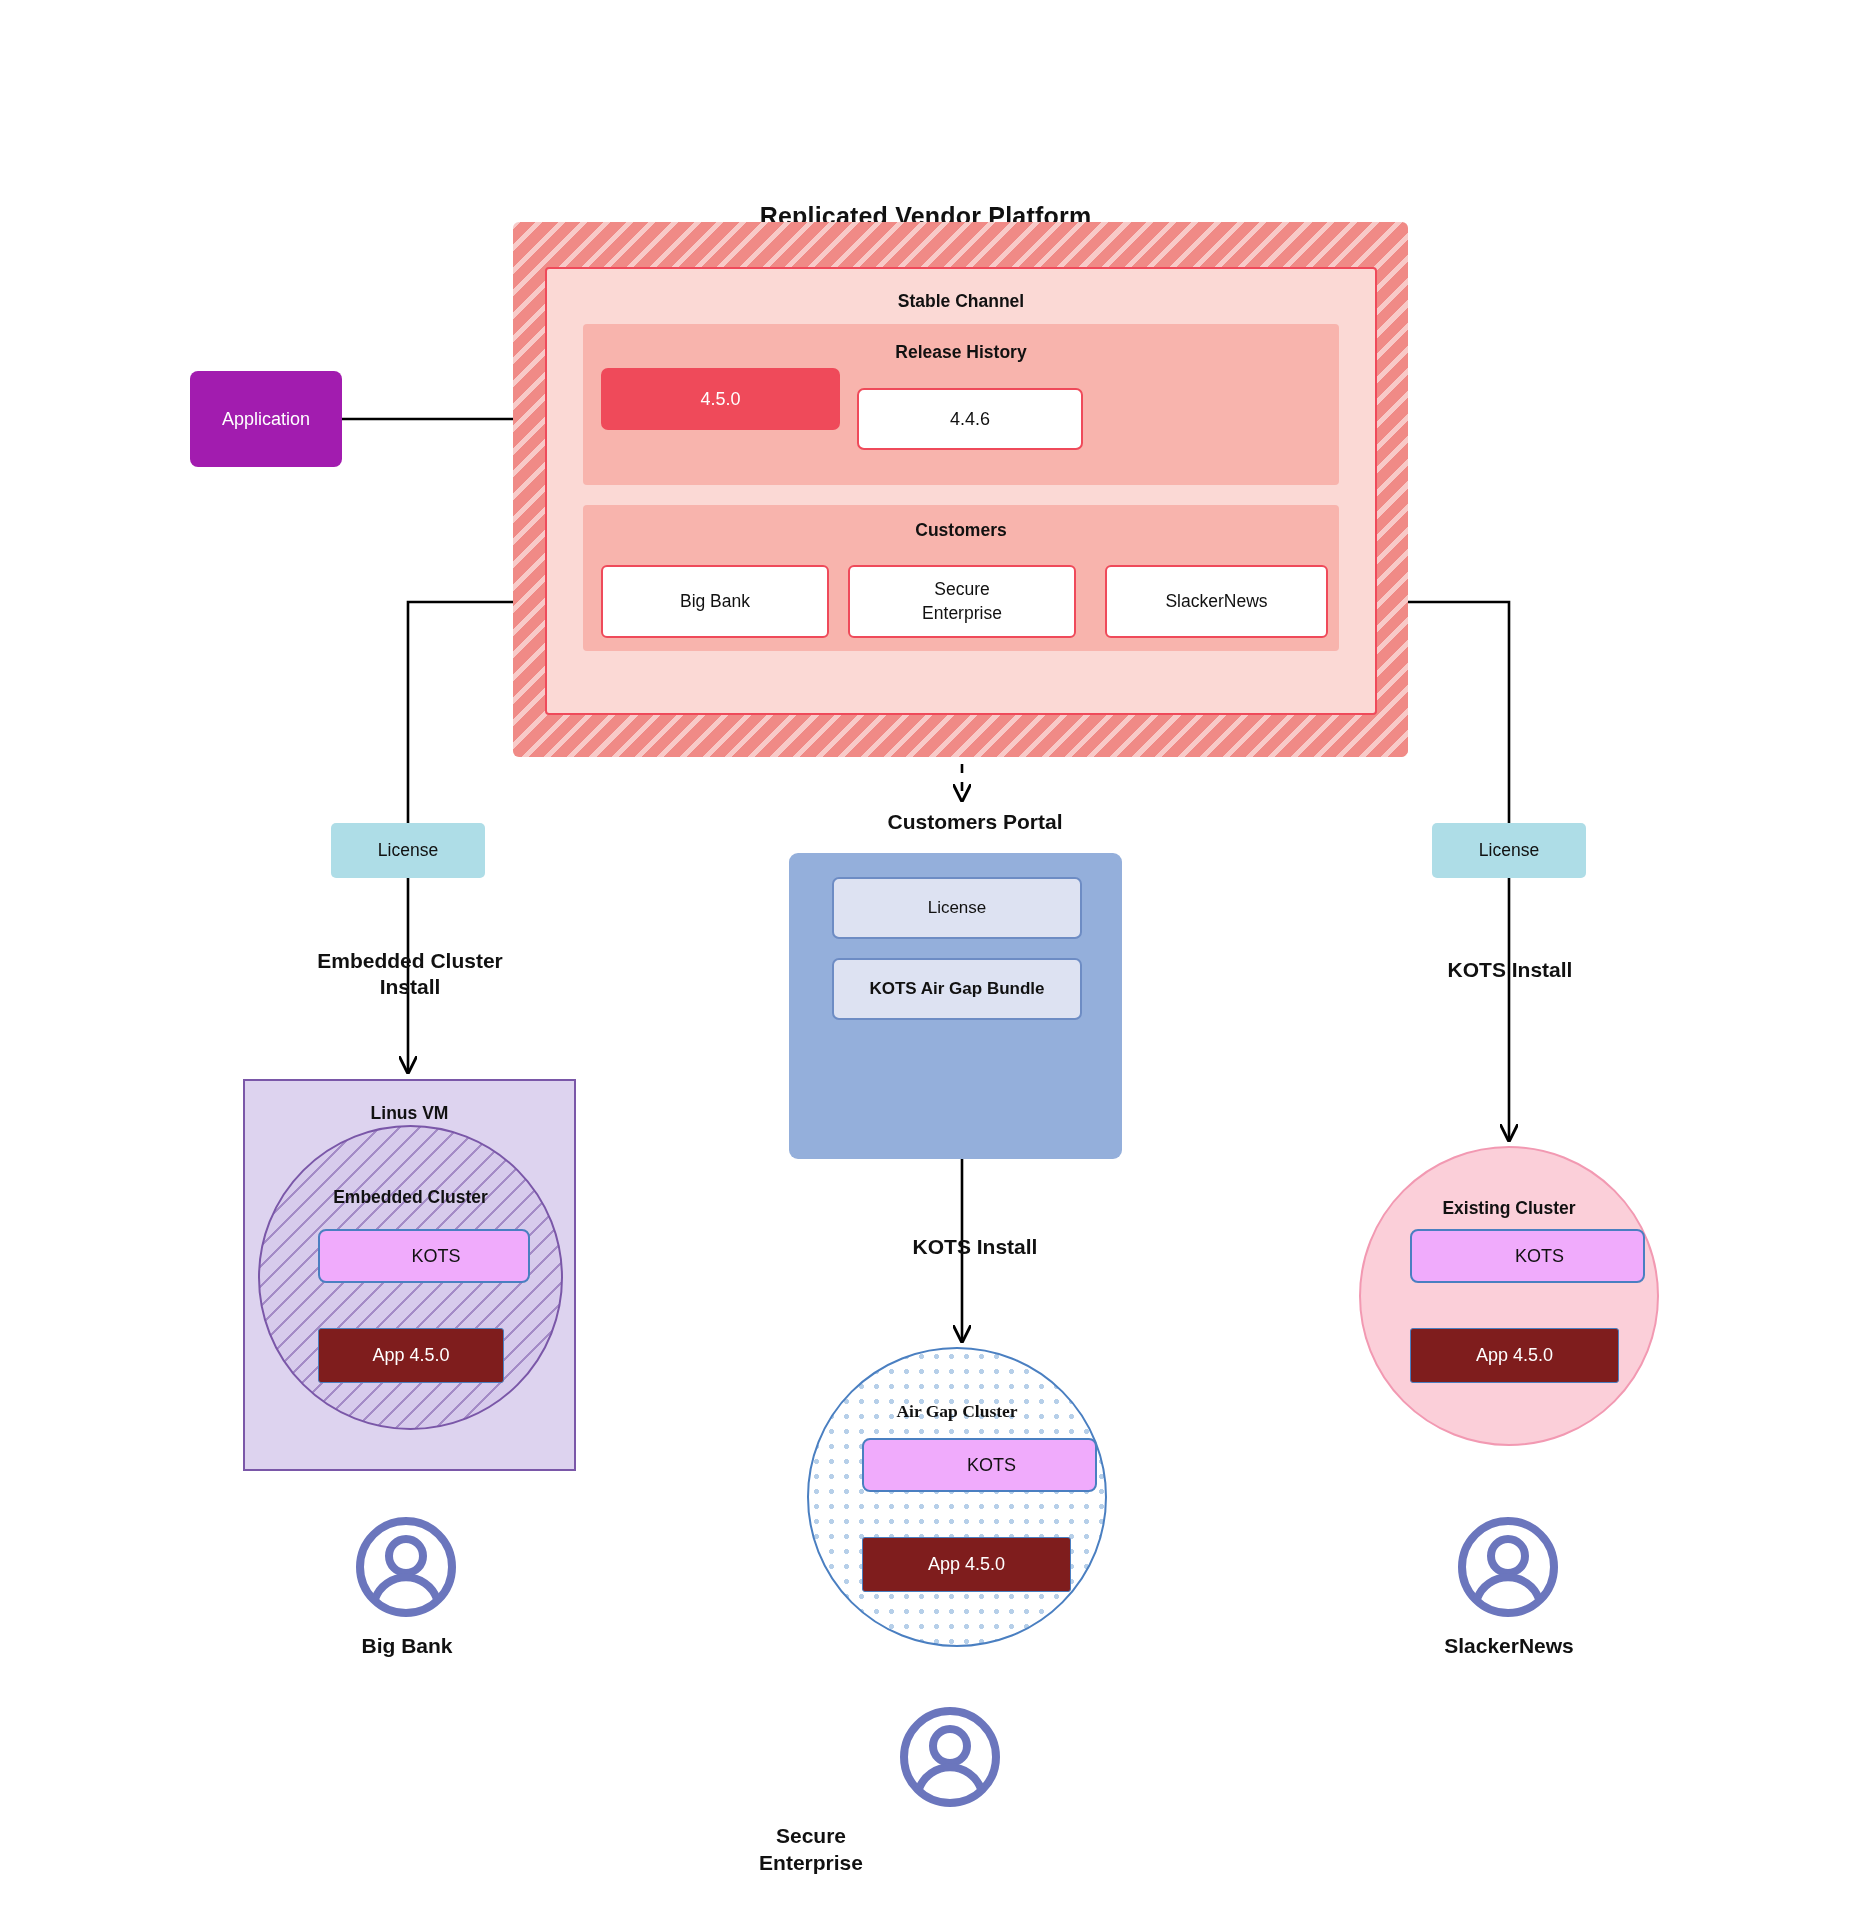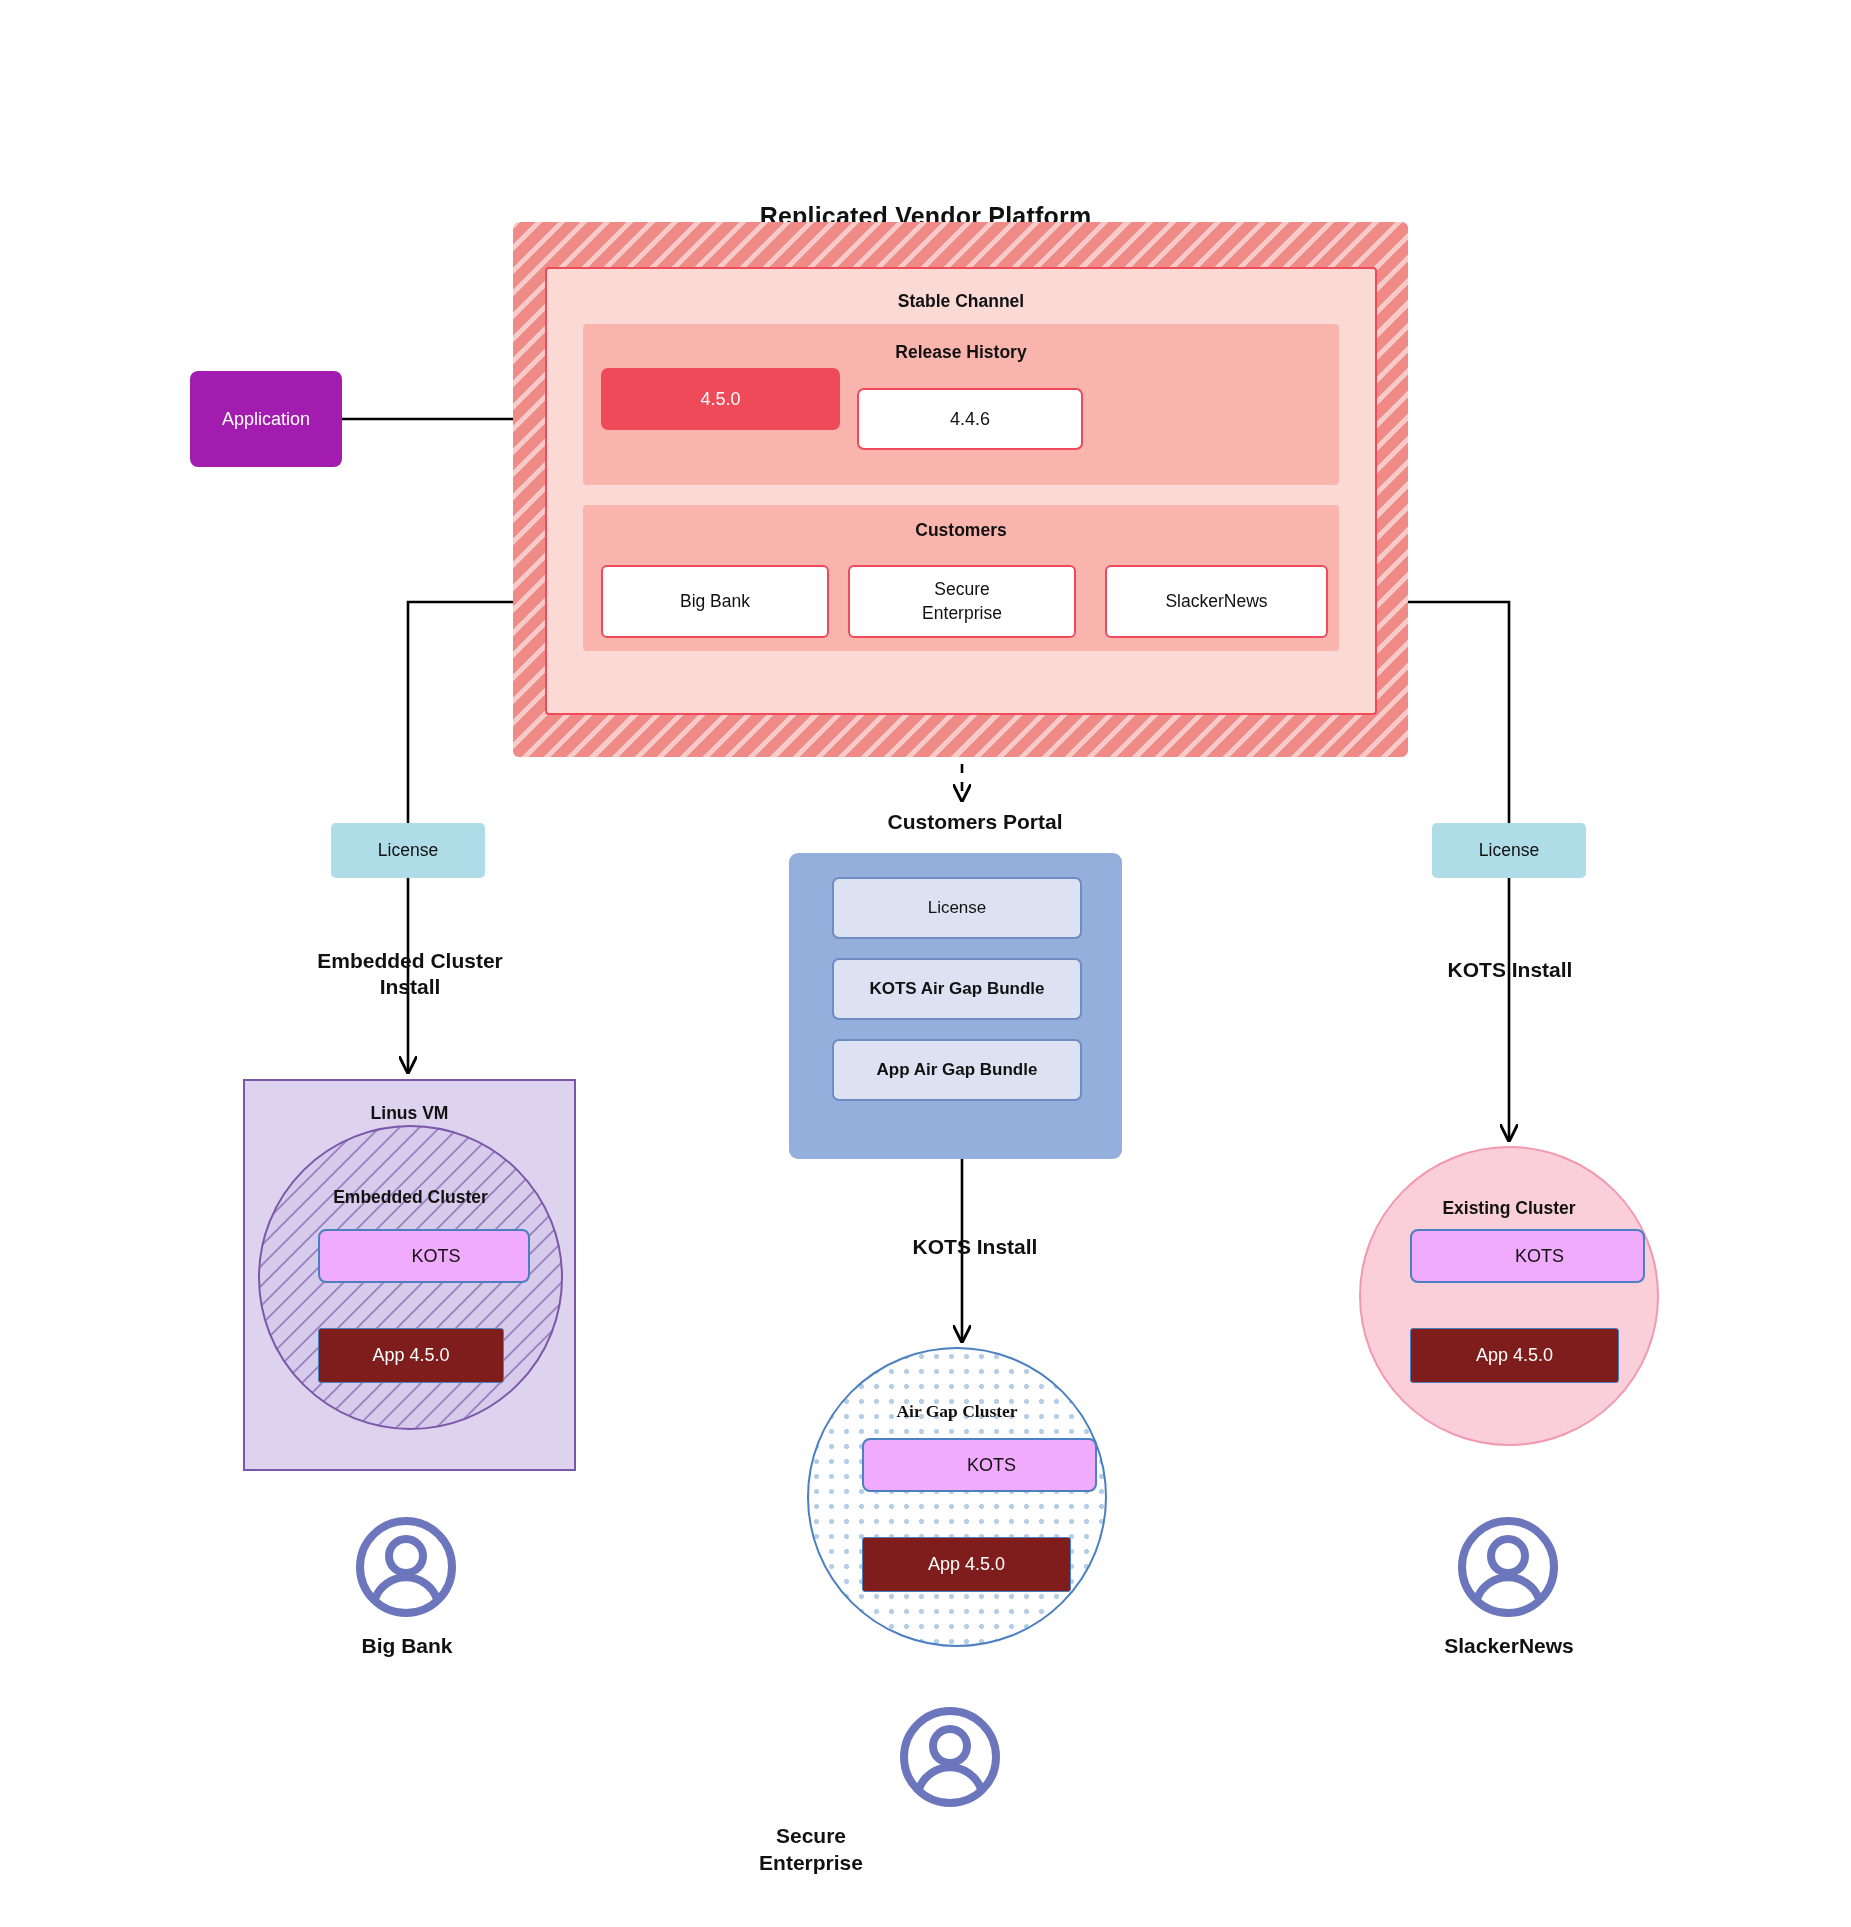--- a/index.html
+++ b/index.html
@@ -193,21 +193,20 @@
   <div class="abs ctr license-pill" id="license-pill-right">License</div>
 
   <div class="abs path-label" id="label-embedded-install">Embedded Cluster<br>Install</div>
   <div class="abs path-label" id="label-kots-install-center">KOTS Install</div>
   <div class="abs path-label" id="label-kots-install-right">KOTS Install</div>
 
   <div class="abs" id="download-portal-title">Customers  Portal</div>
   <div class="abs" id="download-portal">
     <div class="ctr portal-item" id="portal-item-0">License</div>
     <div class="ctr portal-item" id="portal-item-1">KOTS Air Gap Bundle</div>
-    <div class="ctr portal-item" id="portal-item-2">App Air Gap Bundle</div>
   </div>
 
   <div class="abs" id="linux-vm">
     <div class="panel-title" id="linux-vm-title">Linus VM</div>
   </div>
   <div class="abs" id="embedded-cluster">
     <div class="panel-title" id="embedded-cluster-title">Embedded Cluster</div>
   </div>
   <div class="ctr kots-chip" id="ec-kots">KOTS</div>
   <div class="ctr app-chip" id="ec-app">App 4.5.0</div>

